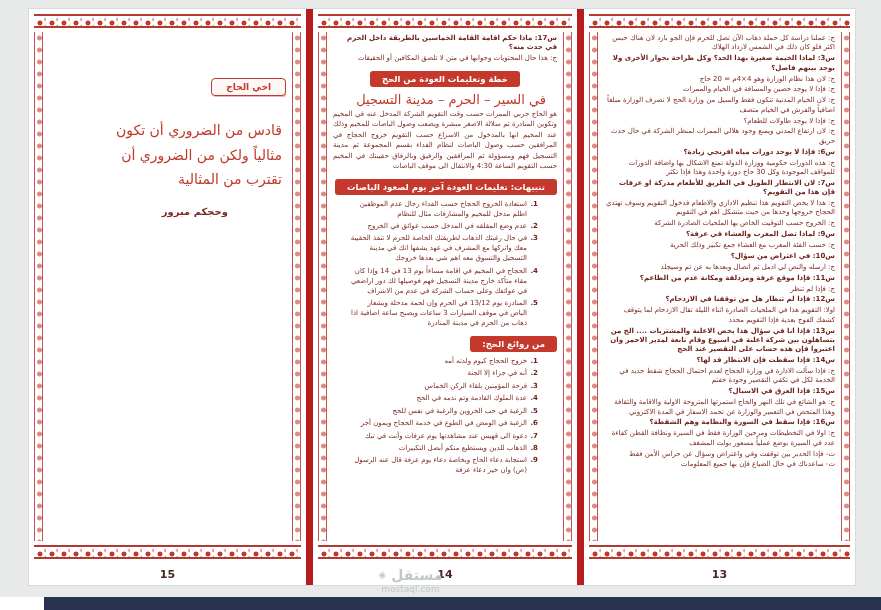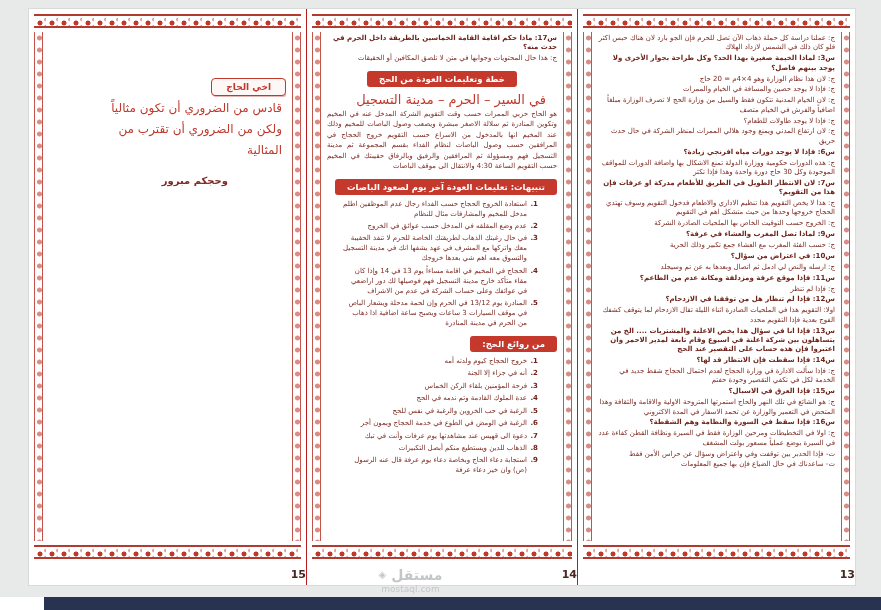--- a/index.html
+++ b/index.html
@@ -12,21 +12,21 @@
     overflow: hidden;
   }
   .spread {
     position: absolute; left: 28px; top: 8px;
     width: 828px; height: 578px;
     background: #ffffff;
     display: flex;
     border: 1px solid #d9dbdb;
   }
   .page { position: relative; height: 100%; background: #fff; }
-  .page + .page { border-left: 1px solid #b91c1c; }
+  .page + .page { border-left: 7px solid #b91c1c; }
   .page15 { width: 277px; padding-left: 6px; }
   .page14 { width: 271px; }
   .page13 { flex: 1; }
 
   
   .orn-h {
     position: absolute; left: 5px; right: 5px; height: 14px;
     background-image:
       radial-gradient(circle at 6px 7px, #c0392b 2.2px, rgba(0,0,0,0) 2.8px),
       radial-gradient(circle at 12px 3.5px, #e2a49e 1.6px, rgba(0,0,0,0) 2.2px),
@@ -49,21 +49,21 @@
   .orn-right { right: 5px; }
 
   .page-body {
     position: absolute; top: 25px; bottom: 46px; left: 20px; right: 20px;
     direction: rtl; text-align: right;
     color: #7d2a22;
     overflow: hidden;
   }
   .page-num {
     position: absolute; bottom: 4px; left: 0; right: 0;
-    text-align: right; font-weight: bold;
+    text-align: center; font-weight: bold;
     font-size: 11px; color: #4a2723;
   }
 
   
   .line { font-size: 7px; line-height: 1.34; margin-bottom: 1.5px; }
   .line.q { font-weight: bold; color: #6e231a; }
   .line.a { color: #7d2a22; }
   .line.n { color: #7d2a22; }
 
   
@@ -90,22 +90,22 @@
 
   
   .badge {
     border: 1.5px solid #c0392b; color: #c0392b; background: #fdf7f6;
     font-weight: bold; font-size: 9px;
     padding: 3px 14px; border-radius: 4px;
     width: fit-content; margin-top: 44px;
     box-shadow: 1px 1px 0 #e6b8b3;
   }
   .p15-para {
-    color: #c0392b; font-size: 12px; line-height: 1.75;
-    margin: 2px 4px 0 58px;
+    color: #c0392b; font-size: 14px; line-height: 1.75;
+    margin: 22px 4px 0 58px;
   }
   .closing {
     color: #7d2a22; font-weight: bold; font-size: 10px;
     margin: 14px 58px 0 0;
   }
 
   
   .watermark {
     position: absolute; left: 0; right: 60px; bottom: 16px;
     text-align: center; color: #c3c6c8; z-index: 5;

